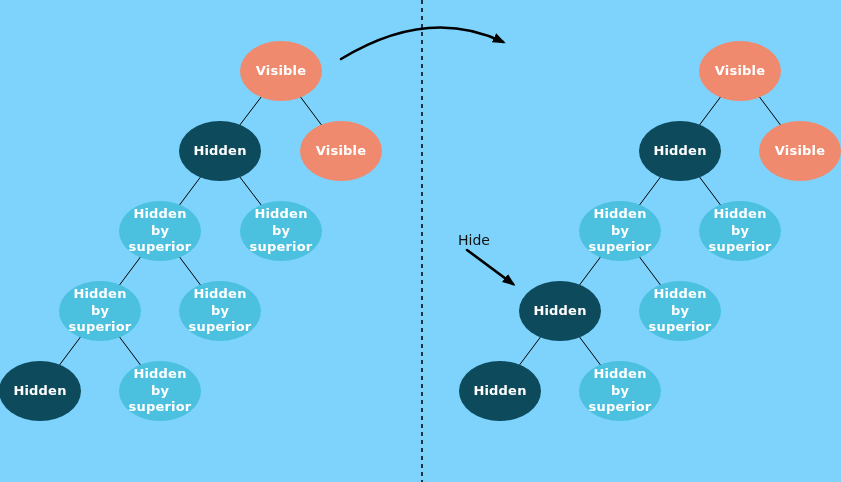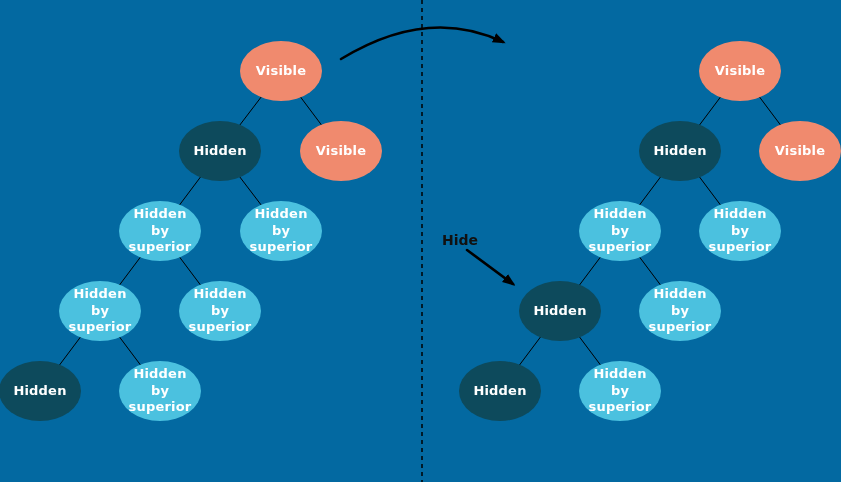--- a/index.html
+++ b/index.html
@@ -5,21 +5,21 @@
   html, body {
     margin: 0;
     padding: 0;
     background: #ffffff;
     font-family: "DejaVu Sans", "Liberation Sans", sans-serif;
   }
   .canvas {
     position: relative;
     width: 841px;
     height: 482px;
-    background: #0369a1;
+    background: #7dd3fc;
     overflow: hidden;
   }
   .edges-layer {
     position: absolute;
     left: 0;
     top: 0;
     width: 841px;
     height: 482px;
   }
   .node {
@@ -39,24 +39,24 @@
     line-height: 1.3;
     letter-spacing: 0.2px;
     padding: 0 3px;
     box-sizing: border-box;
   }
   .n-visible { background: var(--c-visible, #F08A6E); }
   .n-hidden { background: var(--c-hidden, #0D4A5C); text-align: center; }
   .n-hbs { background: var(--c-hbs, #4BC1DF); text-align: center; }
   .hide-label {
     position: absolute;
-    left: 442px;
+    left: 458px;
     top: 232px;
     font-size: 14px;
-    font-weight: 700;
+    font-weight: 400;
     color: #111111;
   }
 </style>
 </head>
 <body>
 
 <div class="canvas">
 
   <svg class="edges-layer" width="841" height="482" viewBox="0 0 841 482">
     <defs>

